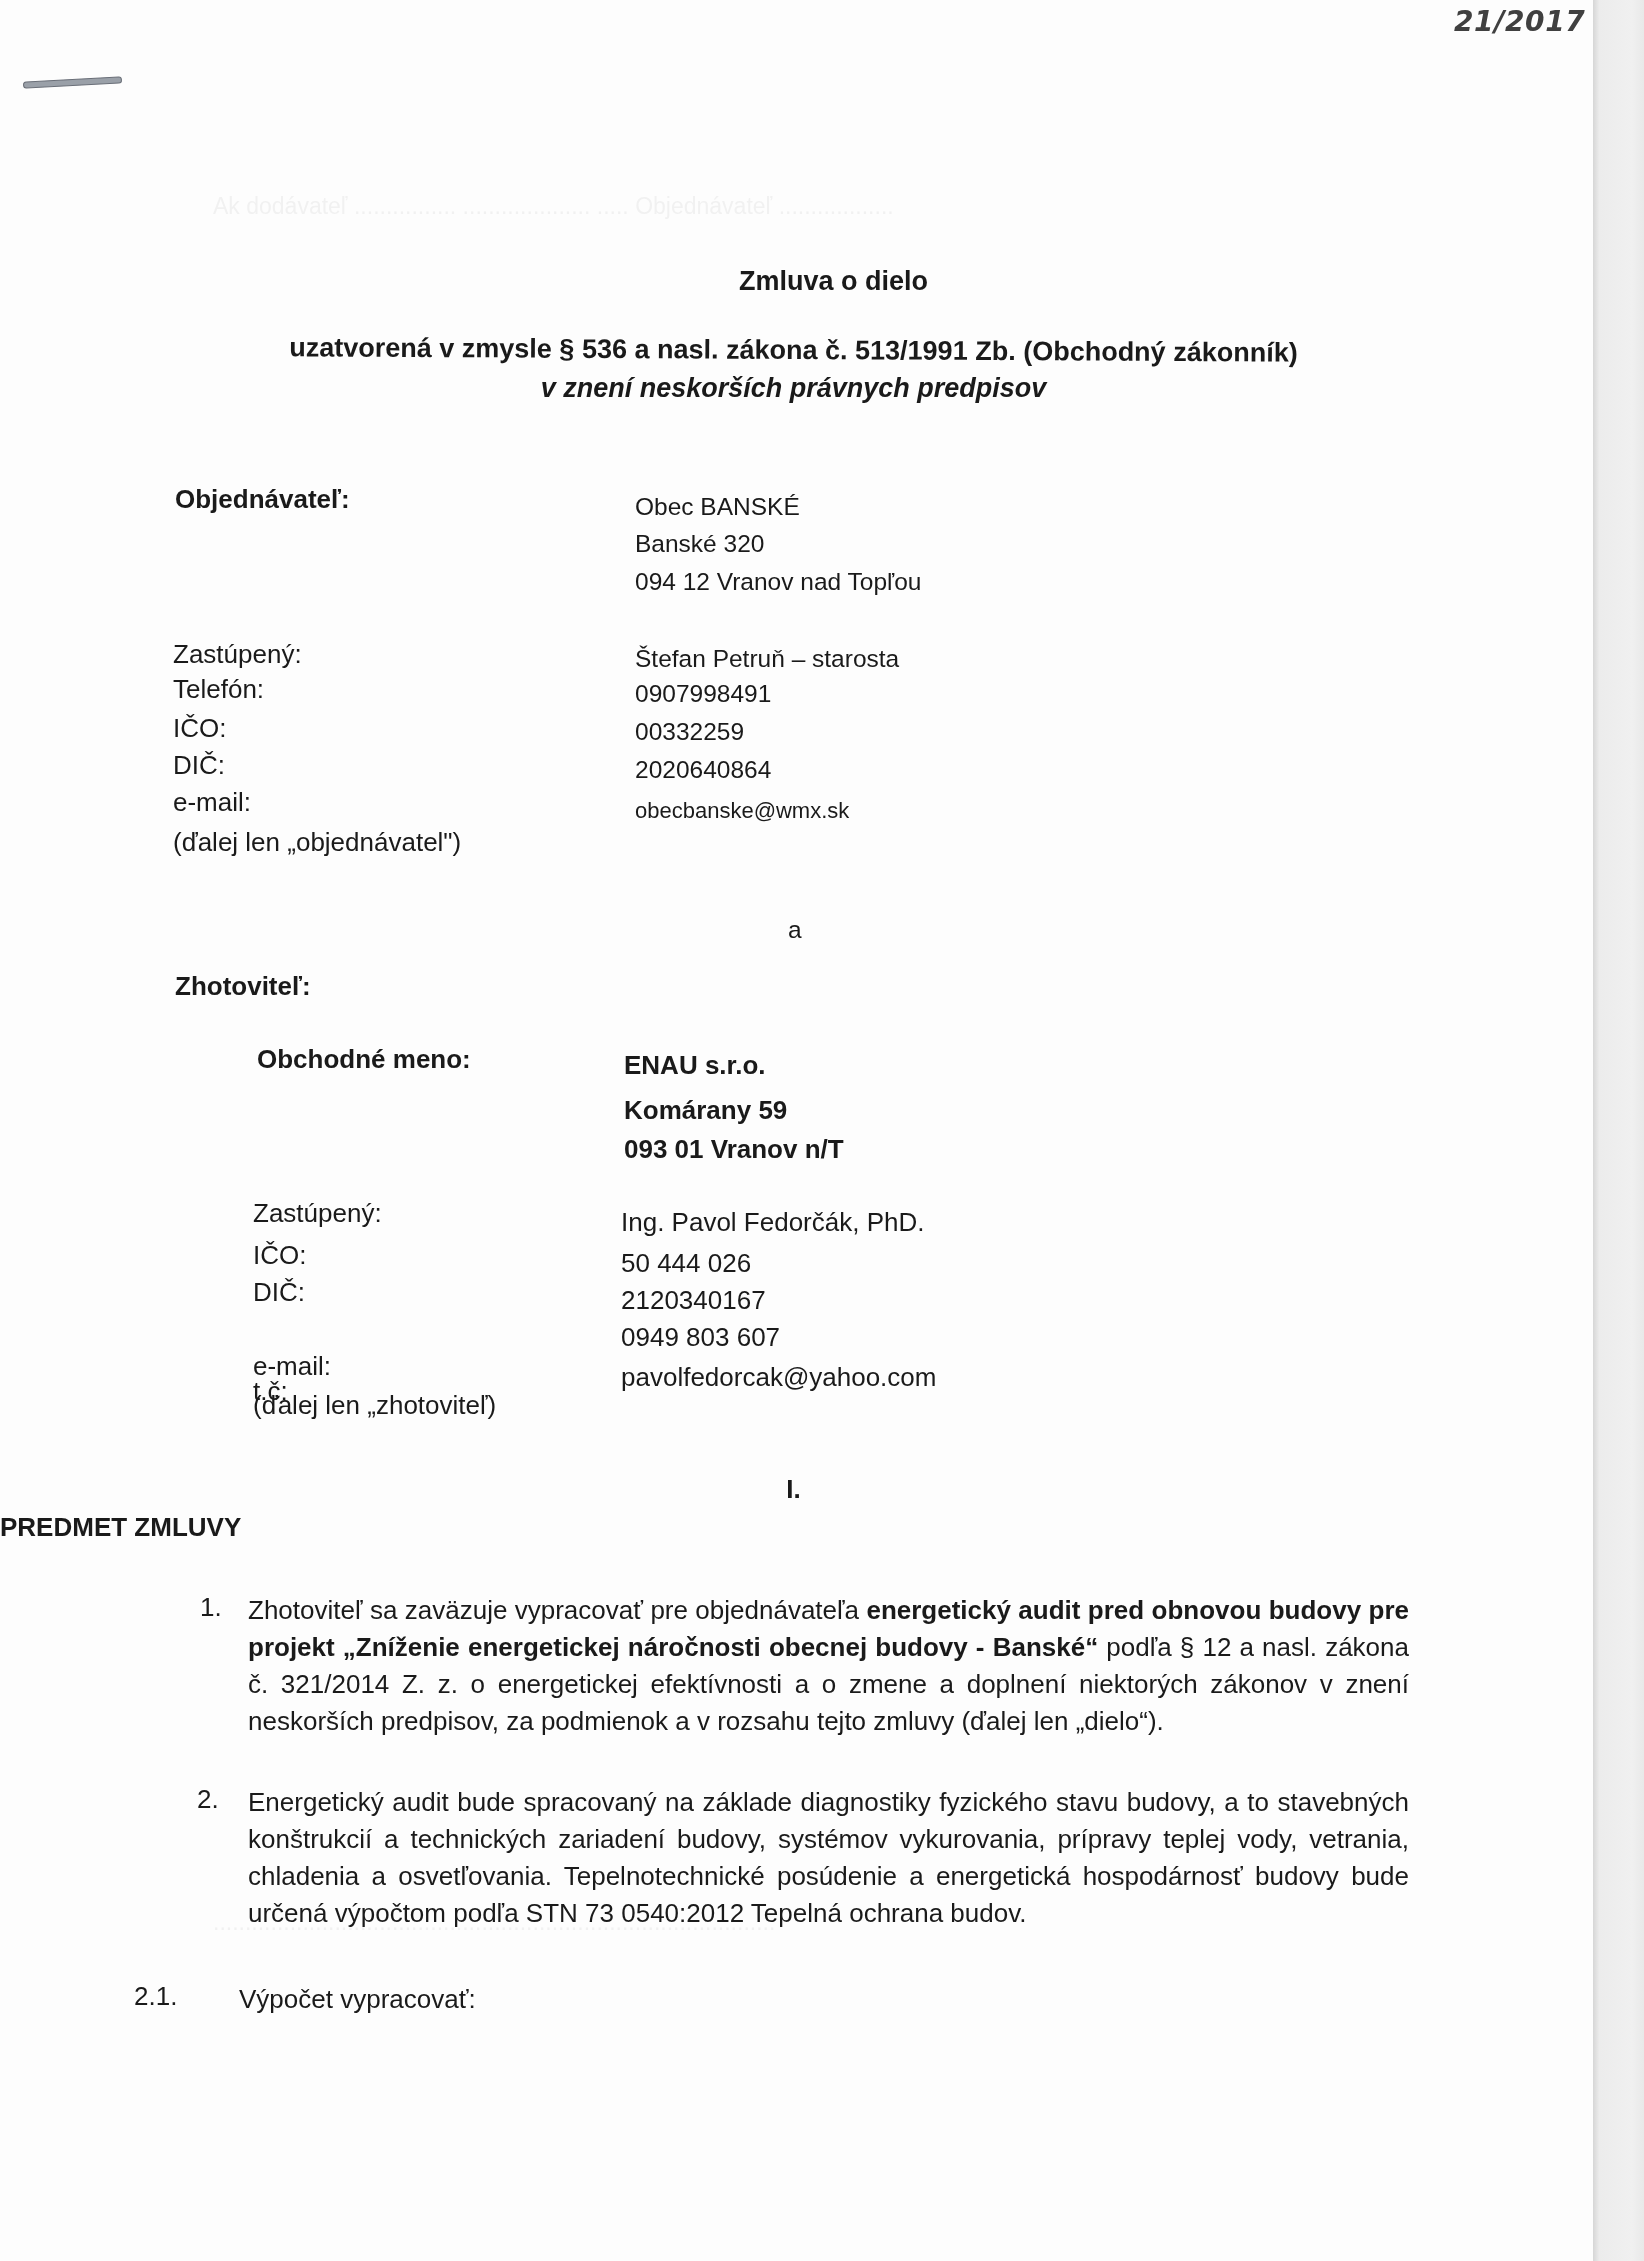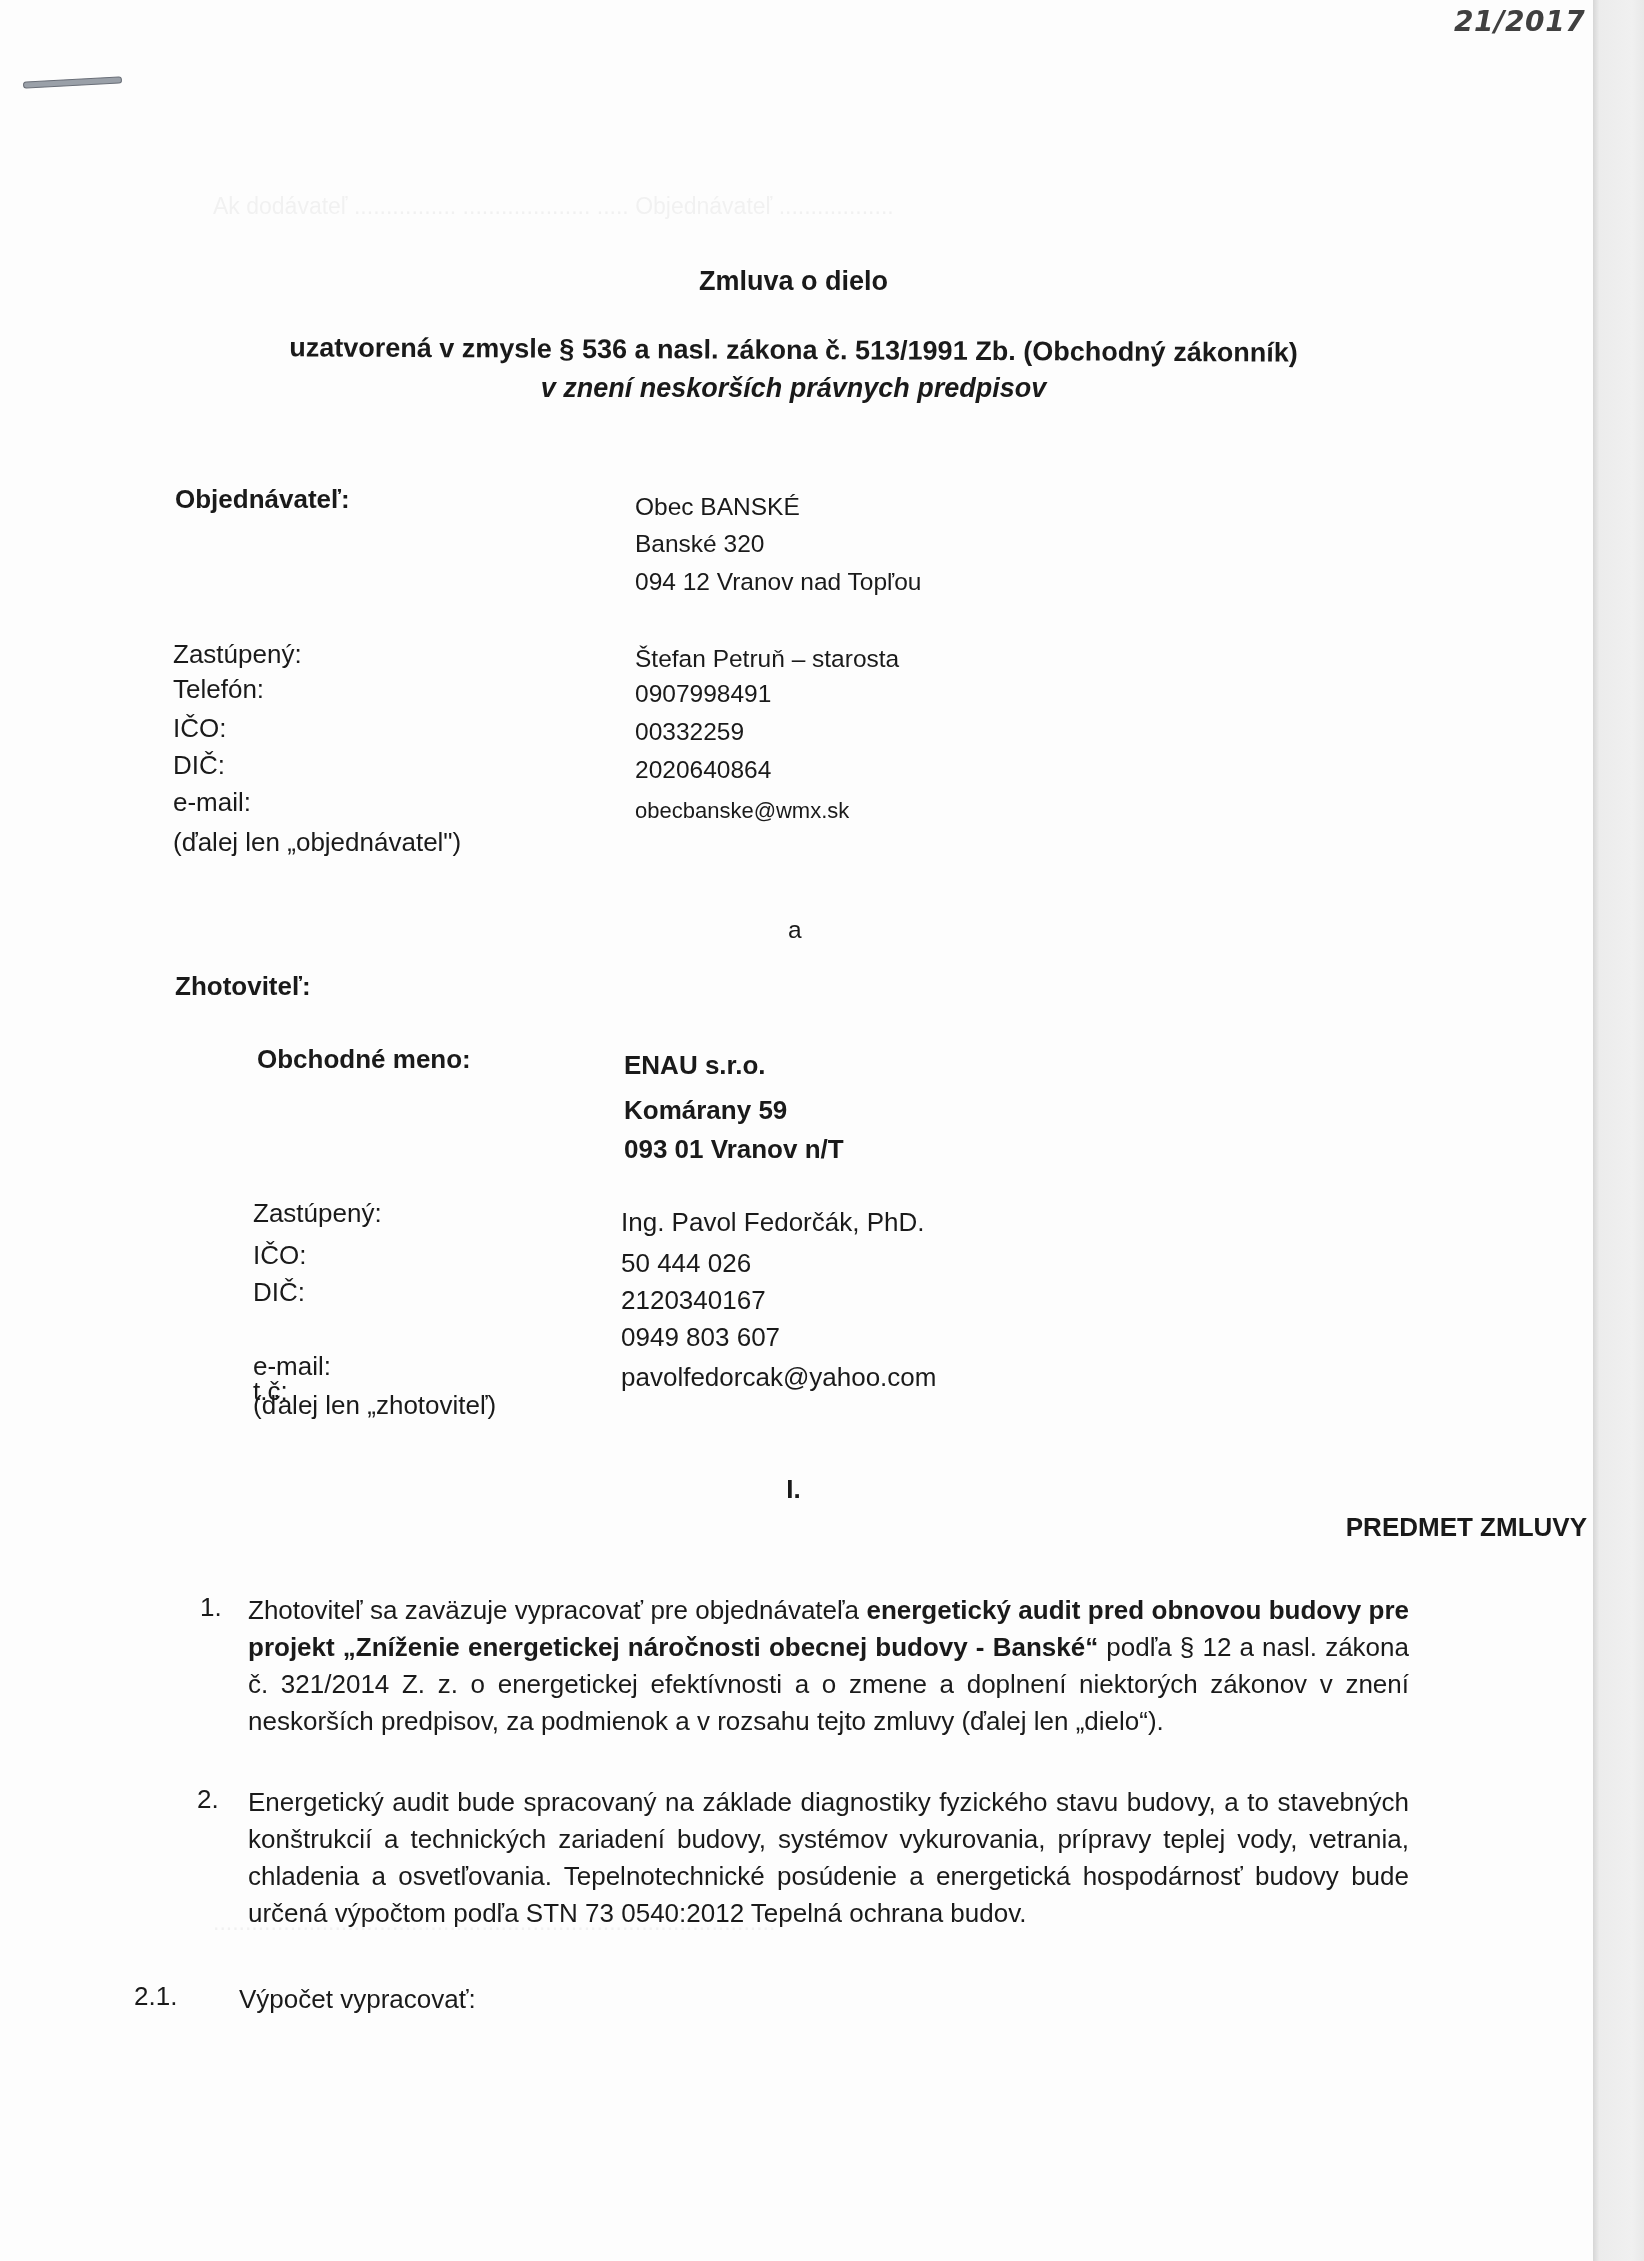--- a/index.html
+++ b/index.html
@@ -20,29 +20,29 @@
   .handwritten {
     position: absolute; left: 1454px; top: 5.2px;
     font-family: "DejaVu Sans", sans-serif; font-style: italic; font-weight: bold;
     font-size: 28px; color: #404040; letter-spacing: 0.6px;
   }
   .calibri { font-family: "Liberation Sans", sans-serif; }
   .arial { font-family: "Liberation Sans", sans-serif; }
   .b { font-weight: bold; text-align: right; }
   .abs { position: absolute; white-space: nowrap; }
 
-  .title { left: 0; width: 1587px; text-align: center; top: 266px; font-size: 27px; font-weight: bold; }
+  .title { left: 0; width: 1587px; text-align: center; top: 266px; font-size: 27px; font-weight: bold; padding-left: 40px; }
   .sub1 { left: 0; width: 1587px; text-align: center; top: 335px; font-size: 27px; font-weight: bold; transform: rotate(0.3deg); }
   .sub2 { left: 0; width: 1587px; text-align: center; top: 373px; font-size: 27px; font-weight: bold; font-style: italic; }
 
   .lbl { font-size: 26px; }
   .val { font-size: 24.5px; }
 
   .section-num { left: 0; width: 1587px; text-align: center; top: 1474px; font-size: 26px; font-weight: bold; }
-  .section-title { left: 0; width: 1587px; text-align: right; top: 1512px; font-size: 26px; font-weight: bold; }
+  .section-title { left: 0; width: 1587px; text-align: left; top: 1512px; font-size: 26px; font-weight: bold; }
 
   .para {
     position: absolute; left: 248px; width: 1161px;
     font-size: 26px; line-height: 37px; text-align: justify;
     font-family: "Liberation Sans", sans-serif;
   }
   .num { position: absolute; font-size: 26px; font-family: "Liberation Sans", sans-serif; }
   .ghost {
     position: absolute; color: rgba(120,120,120,0.09);
     font-family: "Liberation Sans", sans-serif; font-size: 23px; white-space: nowrap;

